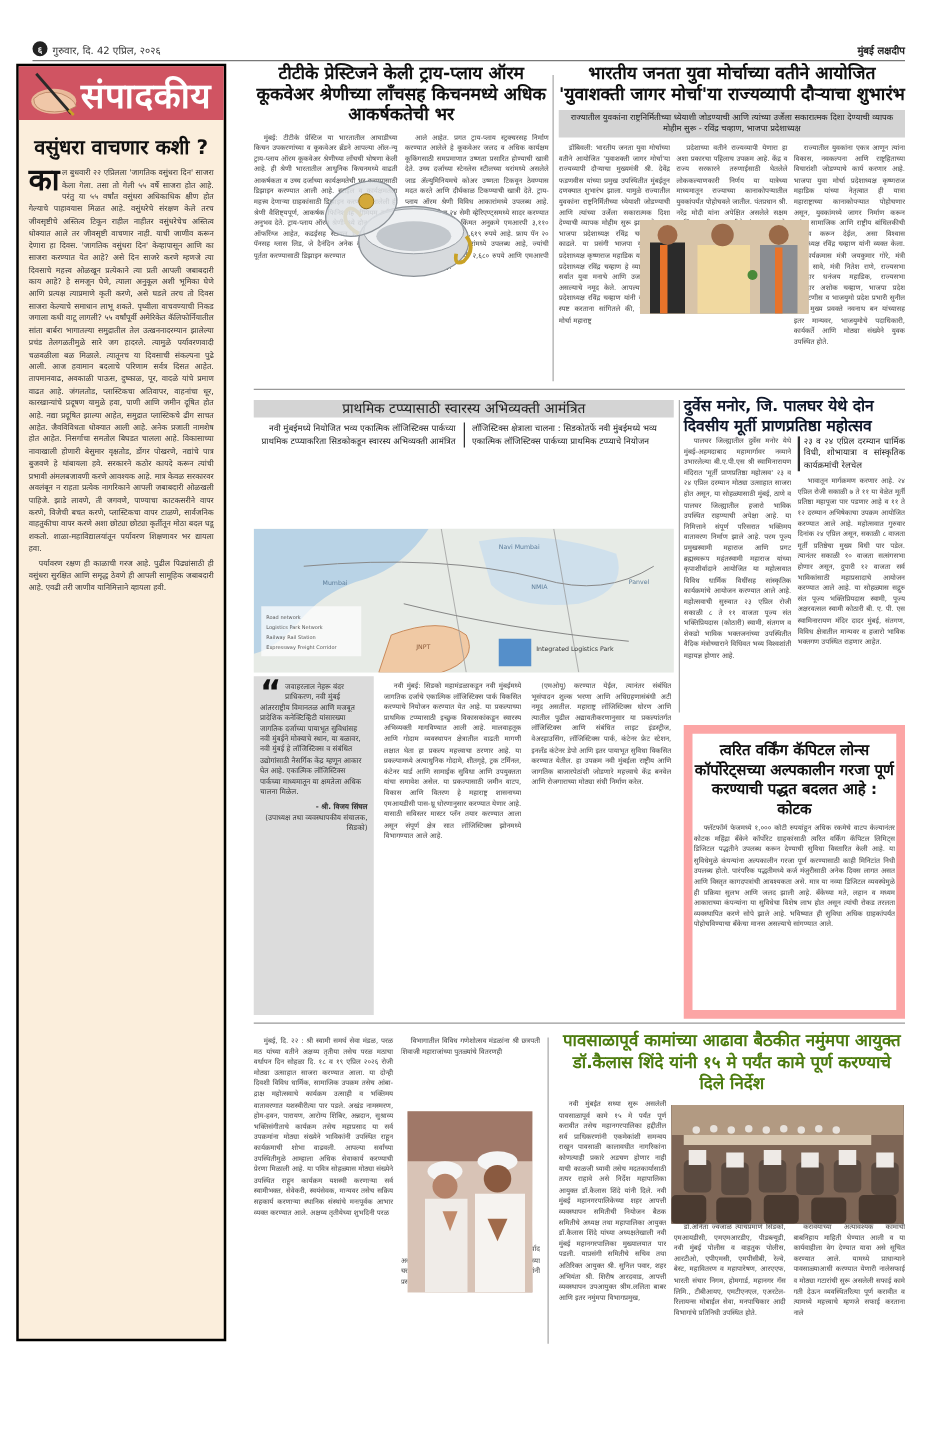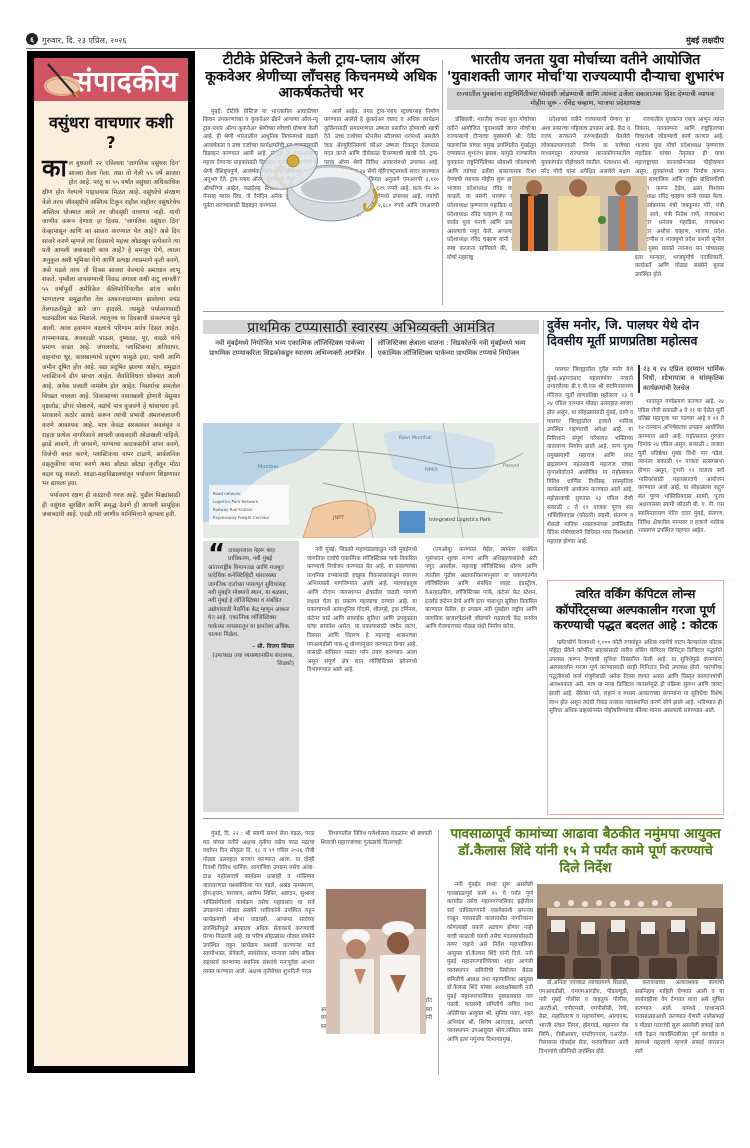--- a/index.html
+++ b/index.html
@@ -6,21 +6,21 @@
   html, body { width: 750px; height: 1148px; background: #ffffff; overflow: hidden; }
   body { font-family: "DejaVu Sans", "Liberation Sans", sans-serif; color: #222; position: relative; }
 
   .page-header { position: absolute; top: 30px; left: 26px; right: 26px; height: 18px; display: flex; justify-content: space-between; align-items: center; font-size: 8px; }
   .page-header .left { display: flex; align-items: center; gap: 4px; color: #333; }
   .page-num { width: 12px; height: 12px; border-radius: 50%; background: #222; color: #fff; font-size: 7px; display: inline-flex; align-items: center; justify-content: center; font-weight: bold; }
   .page-header .right { font-weight: bold; font-size: 8px; color: #222; }
   .header-rule { position: absolute; top: 48px; left: 26px; right: 26px; height: 1px; background: #777; }
 
   
-  .editorial { position: absolute; top: 51px; left: 27px; width: 168px; height: 1022px; border: 7px solid #000000; background: #fbeedc; }
+  .editorial { position: absolute; top: 51px; left: 13px; width: 168px; height: 1022px; border: 2px solid #000000; background: #fbeedc; }
   .ed-banner { height: 43px; background: #d05462; position: relative; display: flex; align-items: center; justify-content: flex-end; padding-right: 10px; }
   .ed-banner .pen { position: absolute; left: 6px; top: 4px; width: 46px; height: 36px; }
   .ed-banner .title { font-size: 28px; font-weight: bold; color: #fff; letter-spacing: 0.5px; }
   .ed-headline { text-align: center; font-size: 16px; font-weight: bold; color: #111; padding: 10px 8px 6px; }
   .ed-body { padding: 0 8px; font-size: 6.2px; line-height: 9.7px; color: #333; text-align: justify; }
   .ed-body .dropcap { float: left; font-size: 24px; line-height: 20px; font-weight: bold; color: #111; margin-right: 2px; }
   .ed-body p { margin-bottom: 2px; text-indent: 8px; }
 
   .col-text { font-size: 5.6px; line-height: 8.6px; color: #444; text-align: justify; }
   .col-text p { text-indent: 8px; }
@@ -39,40 +39,40 @@
   .a2 .cols { display: flex; gap: 5px; margin-top: 5px; }
   .a2 .cols .col-text { flex: 1; height: 180px; overflow: hidden; }
   .bjp-photo { position: absolute; left: 65px; top: 125px; width: 135px; height: 75px; background: linear-gradient(180deg,#c9a98a 0%,#e8d5bd 40%,#c9b49a 100%); overflow: hidden; }
 
   .h-rule { position: absolute; height: 1px; background: #999; }
   .v-rule { position: absolute; width: 1px; background: #aaa; }
 
   
   .a3 { position: absolute; top: 317px; left: 203px; width: 336px; height: 495px; }
   .a3 h1 { font-size: 16px; line-height: 19px; font-weight: bold; text-align: center; color: #111; }
-  .a3 .sub { margin-top: 3px; background: #d4d4d4; font-size: 14px; line-height: 12px; text-align: center; padding: 1px; color: #222; }
+  .a3 .sub { margin-top: 3px; background: #d4d4d4; font-size: 11px; line-height: 12px; text-align: center; padding: 1px; color: #222; }
   .a3 .highlights { display: flex; margin-top: 4px; font-size: 6.8px; line-height: 10px; color: #222; }
   .a3 .highlights .hl { flex: 1; padding: 0 6px; }
   .a3 .highlights .hl:first-child { text-align: right; border-right: 1.5px solid #333; }
   .a3 .map { position: absolute; left: 0px; top: 106px; width: 336px; height: 115px; background: #e8ece8; overflow: hidden; }
   .a3 .quote { position: absolute; left: 0; top: 224px; width: 96px; height: 271px; background: #dcdcdc; padding: 5px 5px; font-size: 5.8px; line-height: 8.4px; color: #333; }
   .a3 .quote .qmark { font-size: 26px; line-height: 16px; font-weight: bold; float: left; margin-right: 3px; color: #111; }
   .a3 .quote .sig { text-align: right; margin-top: 4px; font-weight: bold; }
   .a3 .col-2 { position: absolute; left: 104px; top: 228px; width: 110px; height: 265px; overflow: hidden; }
   .a3 .col-3 { position: absolute; left: 222px; top: 228px; width: 112px; height: 265px; overflow: hidden; }
 
   
   .a4 { position: absolute; top: 317px; left: 547px; width: 177px; height: 255px; }
   .a4 h1 { font-size: 12.5px; line-height: 16px; font-weight: bold; color: #0f172a; white-space: nowrap; }
-  .a4 .cols { display: flex; gap: 5px; margin-top: 16px; }
+  .a4 .cols { display: flex; gap: 5px; margin-top: 0; }
   .a4 .cols .col-text { flex: 1; height: 225px; overflow: hidden; }
   .a4 .boxsub { border-left: 2px solid #333; padding-left: 3px; font-size: 6.8px; line-height: 9.4px; color: #222; margin-bottom: 4px; }
 
   
-  .a5 { position: absolute; top: 580px; left: 547px; width: 177px; height: 235px; border: 1px solid #fca5a5; padding: 6px 1px; }
+  .a5 { position: absolute; top: 580px; left: 547px; width: 177px; height: 235px; border: 7px solid #fca5a5; padding: 6px 1px; }
   .a5 h1 { font-size: 12px; line-height: 15.5px; font-weight: bold; text-align: center; color: #111; }
   .a5 .col-text { margin-top: 4px; height: 180px; overflow: hidden; }
 
   
   .a6 { position: absolute; top: 825px; left: 203px; width: 229px; height: 250px; }
   .a6 h1 { font-size: 11.5px; line-height: 14.5px; font-weight: bold; text-align: center; color: #111; }
   .a6 .cols { display: flex; gap: 6px; margin-top: 4px; }
   .a6 .cols .col-text { flex: 1; height: 205px; overflow: hidden; }
   .a6 .photo { position: absolute; left: 123px; top: 64px; width: 100px; height: 145px; background: linear-gradient(160deg,#9a7060 0%,#d9c3b5 35%,#efe6e0 70%,#c3a596 100%); overflow: hidden; }
 
@@ -82,21 +82,21 @@
   .a7 .cols { display: flex; gap: 6px; margin-top: 4px; }
   .a7 .cols .col-text { flex: 1; height: 190px; overflow: hidden; }
   .a7 .photo { position: absolute; left: 90px; top: 59px; width: 186px; height: 95px; background: linear-gradient(180deg,#6e5a4a 0%,#a08670 30%,#8d7a6a 60%,#5a4c42 100%); overflow: hidden; }
 </style>
 </head>
 <body>
 
 <div class="page-header">
   <div class="left">
     <span class="page-num">६</span>
-    <span>गुरुवार, दि. २३ एप्रिल, २०२६</span>
+    <span>गुरुवार, दि. 42 एप्रिल, २०२६</span>
   </div>
   <div class="right">मुंबई लक्षदीप</div>
 </div>
 <div class="header-rule"></div>
 
 <div class="editorial">
   <div class="ed-banner">
     <svg class="pen" viewBox="0 0 46 36">
       <ellipse cx="22" cy="24" rx="18" ry="10" fill="#e9b99a"></ellipse>
       <path d="M6 22 Q14 14 28 18 Q38 22 40 28 Q30 34 16 32 Q6 30 6 22Z" fill="#f0c7a8" stroke="#b07a5a" stroke-width="0.6"></path>

